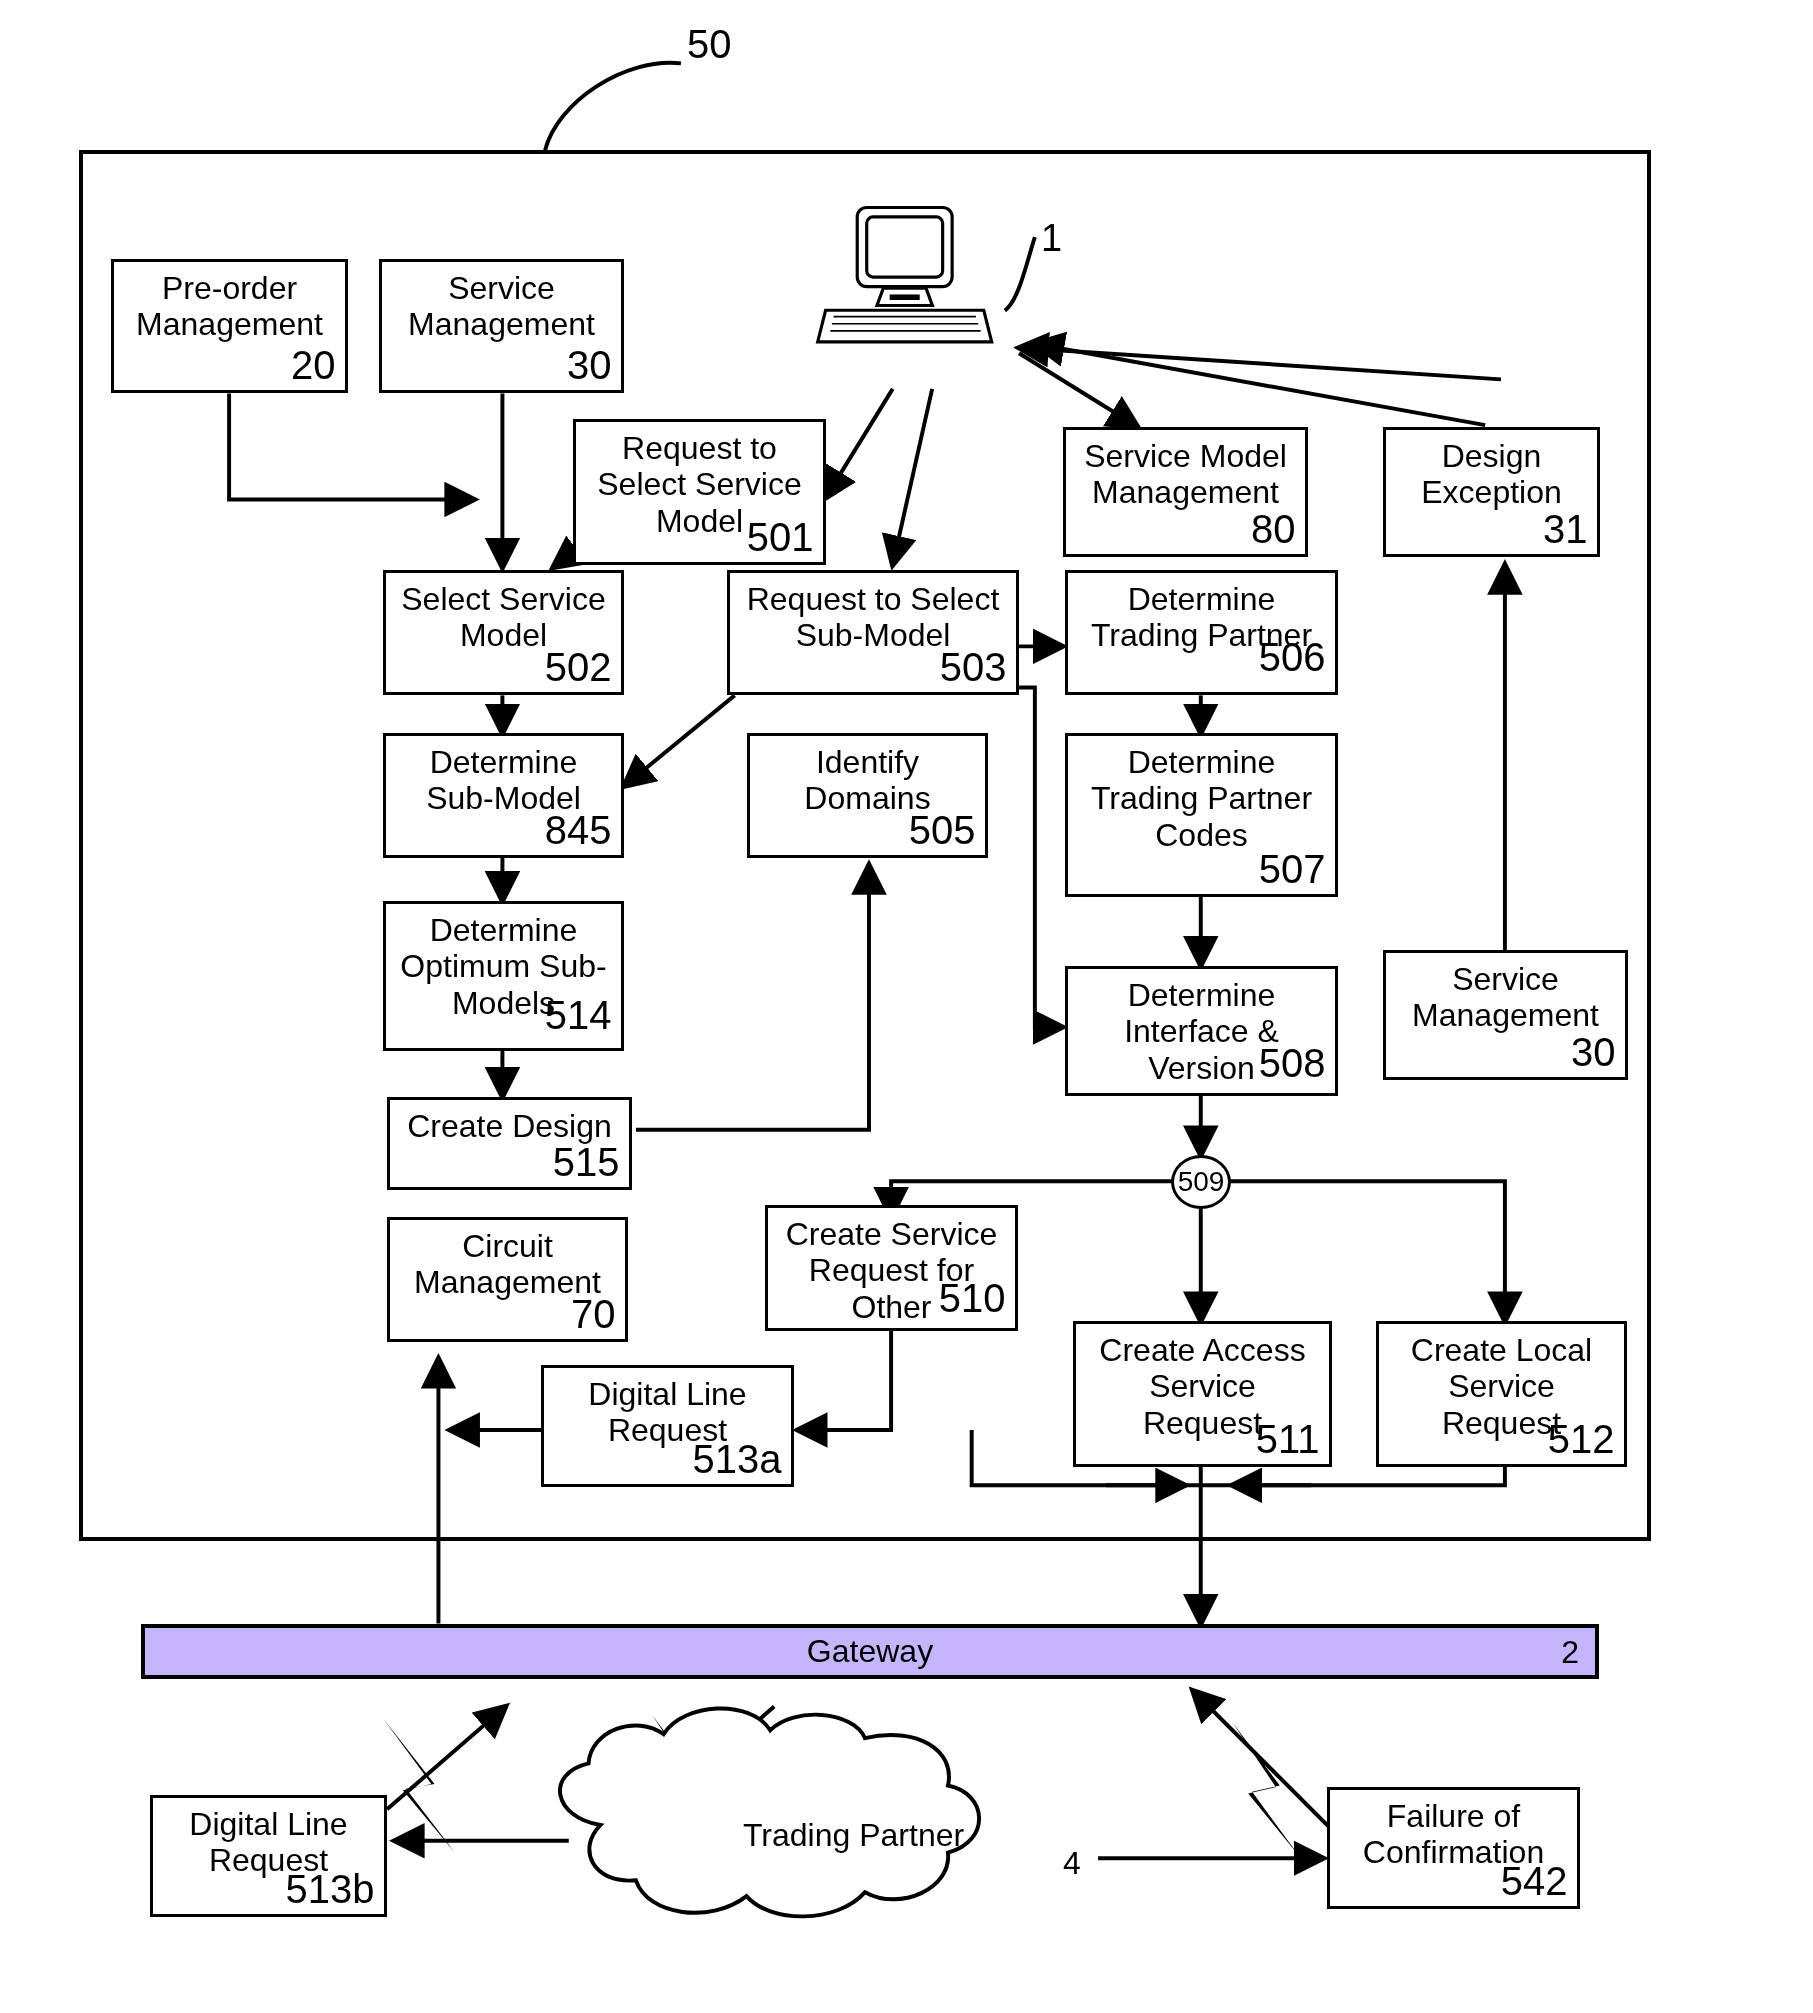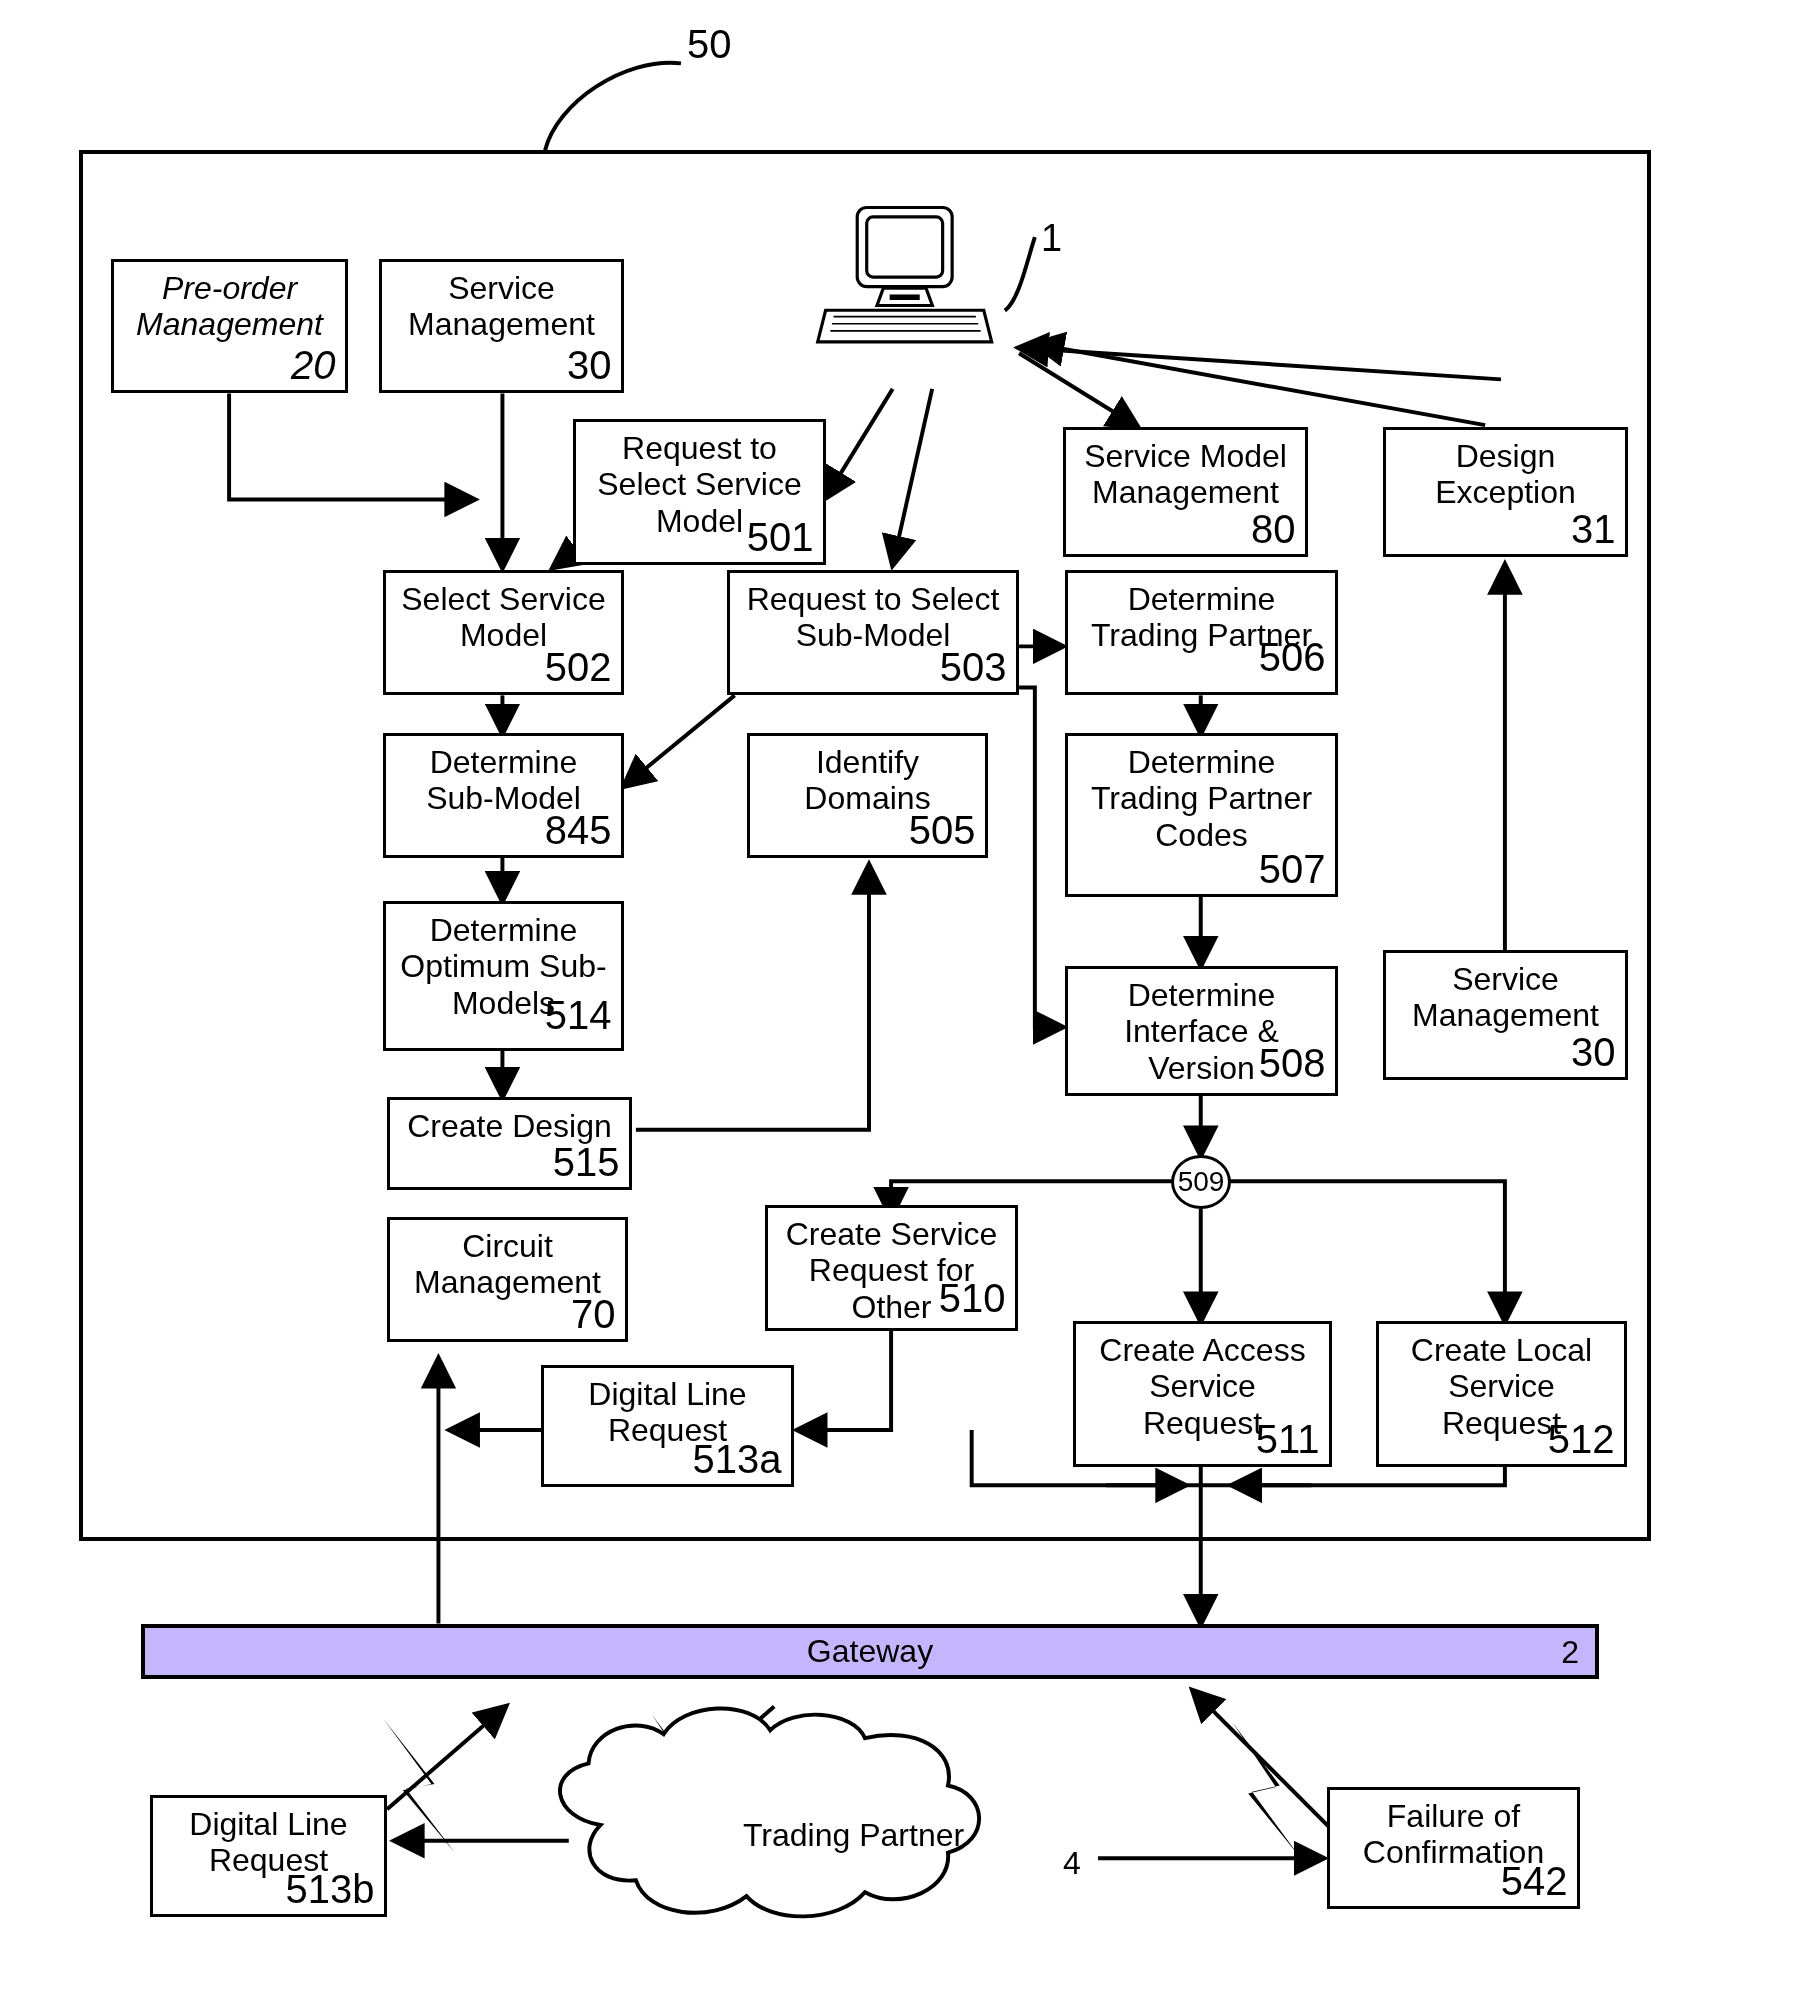--- a/index.html
+++ b/index.html
@@ -225,21 +225,21 @@
       <path d="M45,138 L245,138 L255,178 L35,178 Z"></path>
       <g stroke-width="2">
         <path d="M55,146 L235,146"></path>
         <path d="M53,155 L238,155"></path>
         <path d="M51,164 L241,164"></path>
       </g>
     </g>
   </svg>
   <div class="freelabel" style="left:1041px; top:217px; font-size:38px;">1</div>
 
-  <div class="node" style="left:111px; top:259px; width:237px; height:134px;font-style:italic;">
+  <div class="node" style="left:111px; top:259px; width:237px; height:134px;">
     <span class="txt">Pre-order
 Management</span>
     <span class="ref">20</span>
   </div>
 
   <div class="node" style="left:379px; top:259px; width:245px; height:134px;">
     <span class="txt">Service
 Management</span>
     <span class="ref">30</span>
   </div>
@@ -250,21 +250,21 @@
 Model</span>
     <span class="ref">501</span>
   </div>
 
   <div class="node" style="left:1063px; top:427px; width:245px; height:130px;">
     <span class="txt">Service Model
 Management</span>
     <span class="ref">80</span>
   </div>
 
-  <div class="node" style="left:1383px; top:427px; width:245px; height:130px;">
+  <div class="node" style="left:1383px; top:427px; width:217px; height:130px;">
     <span class="txt">Design
 Exception</span>
     <span class="ref">31</span>
   </div>
 
   <div class="node" style="left:383px; top:570px; width:241px; height:125px;">
     <span class="txt">Select Service
 Model</span>
     <span class="ref">502</span>
   </div>

